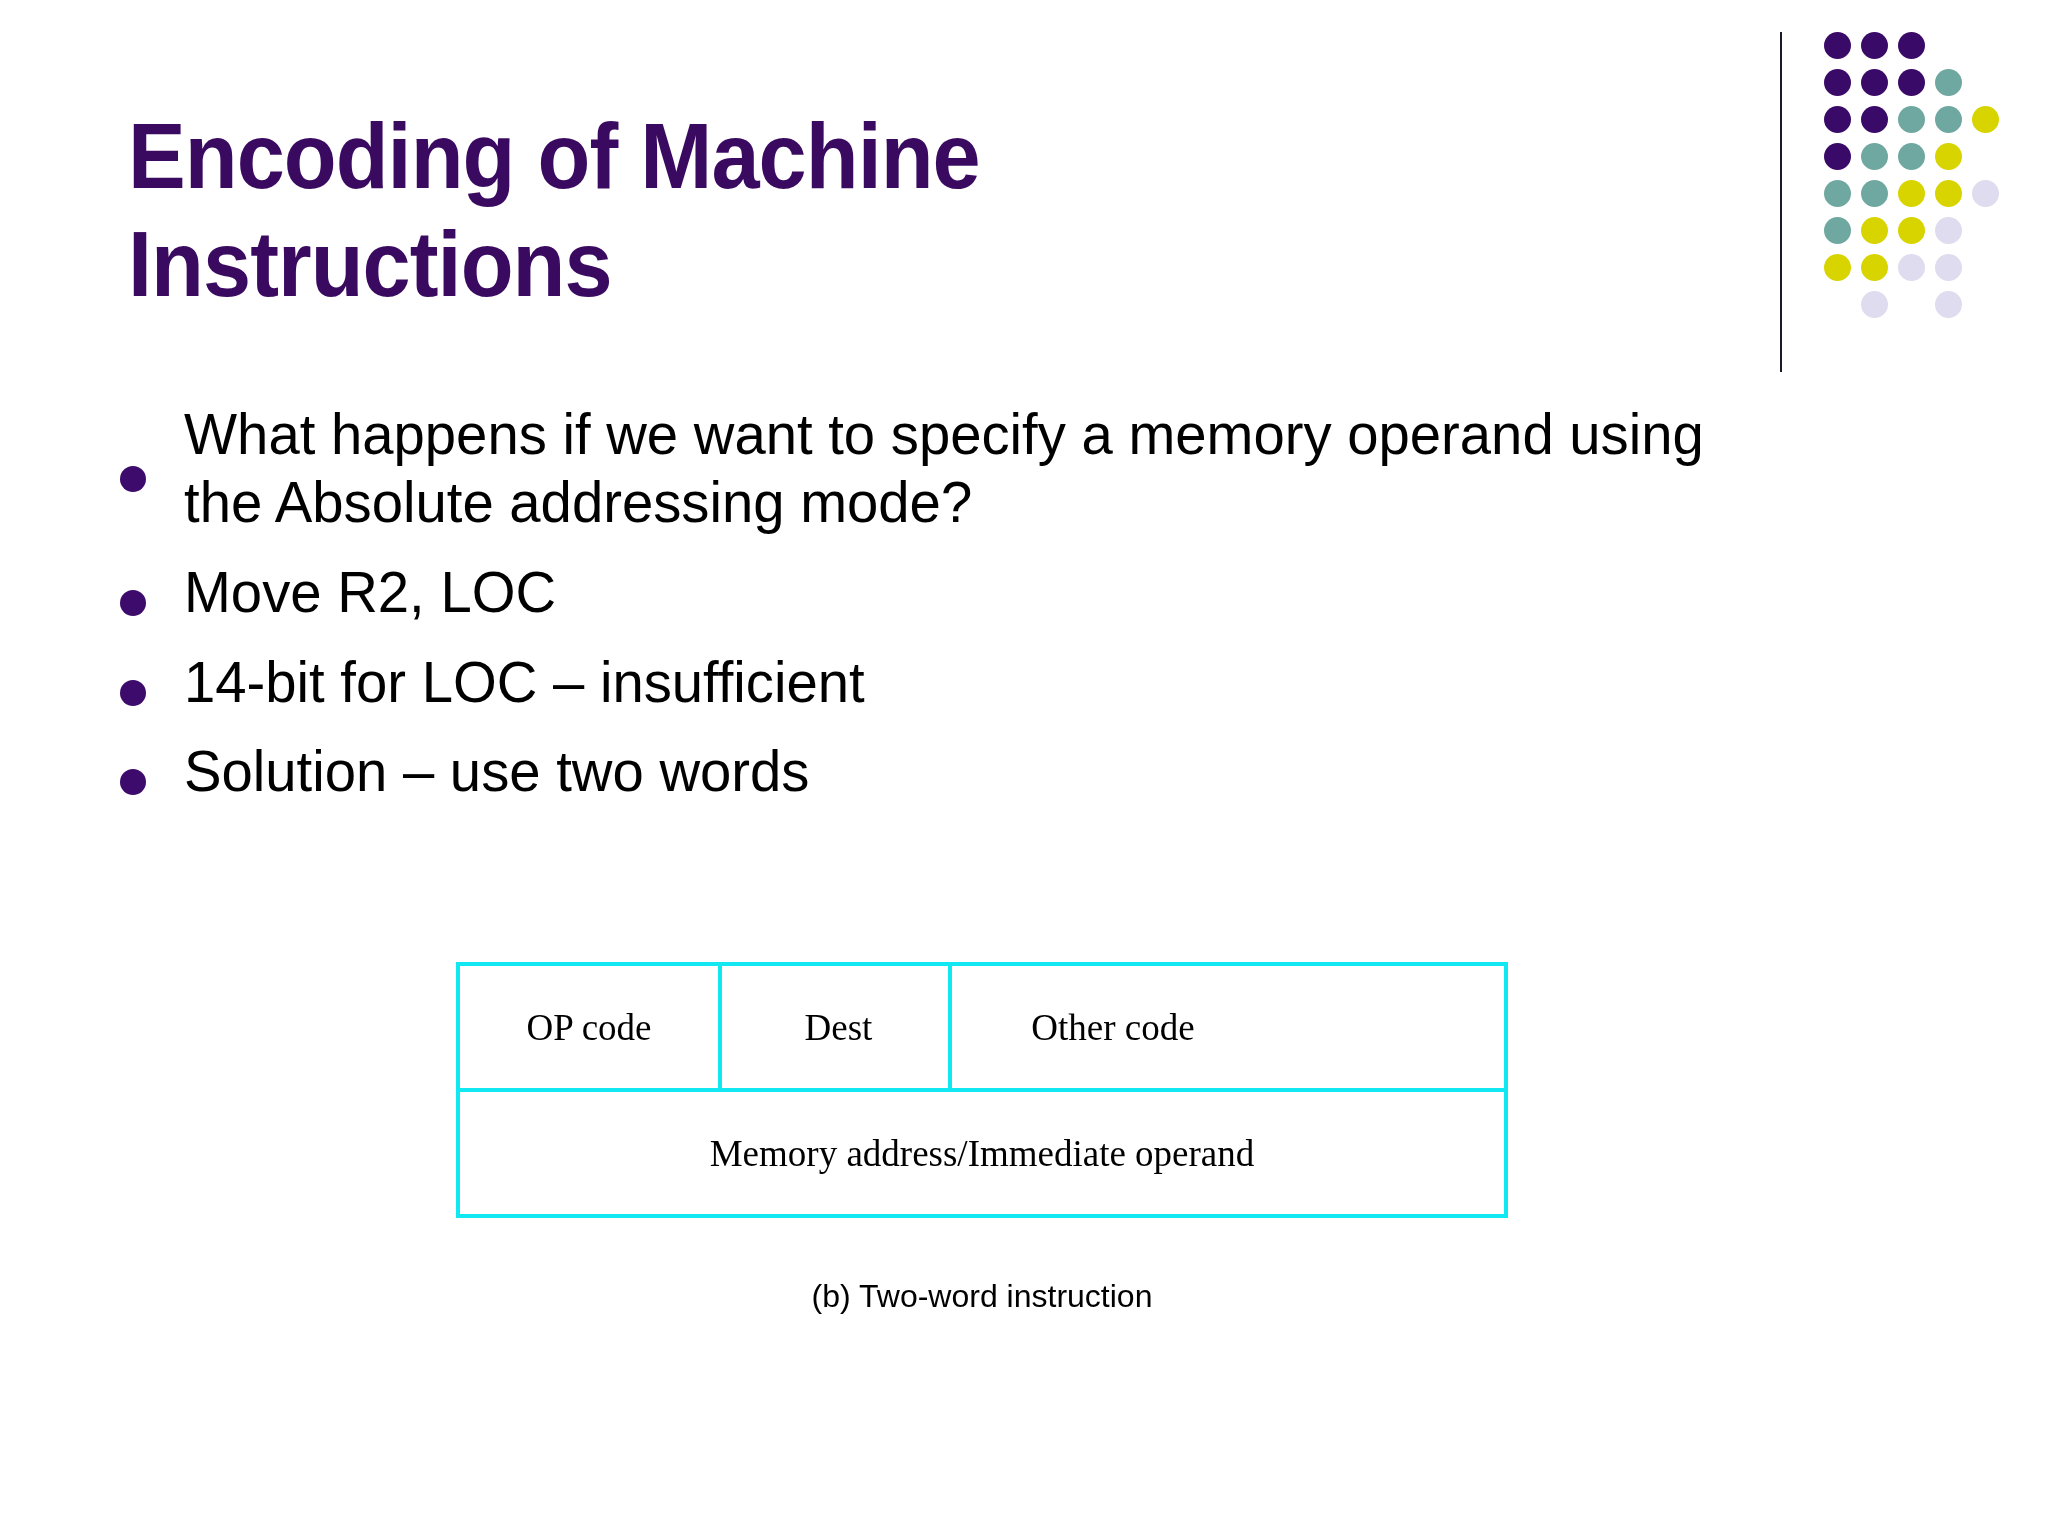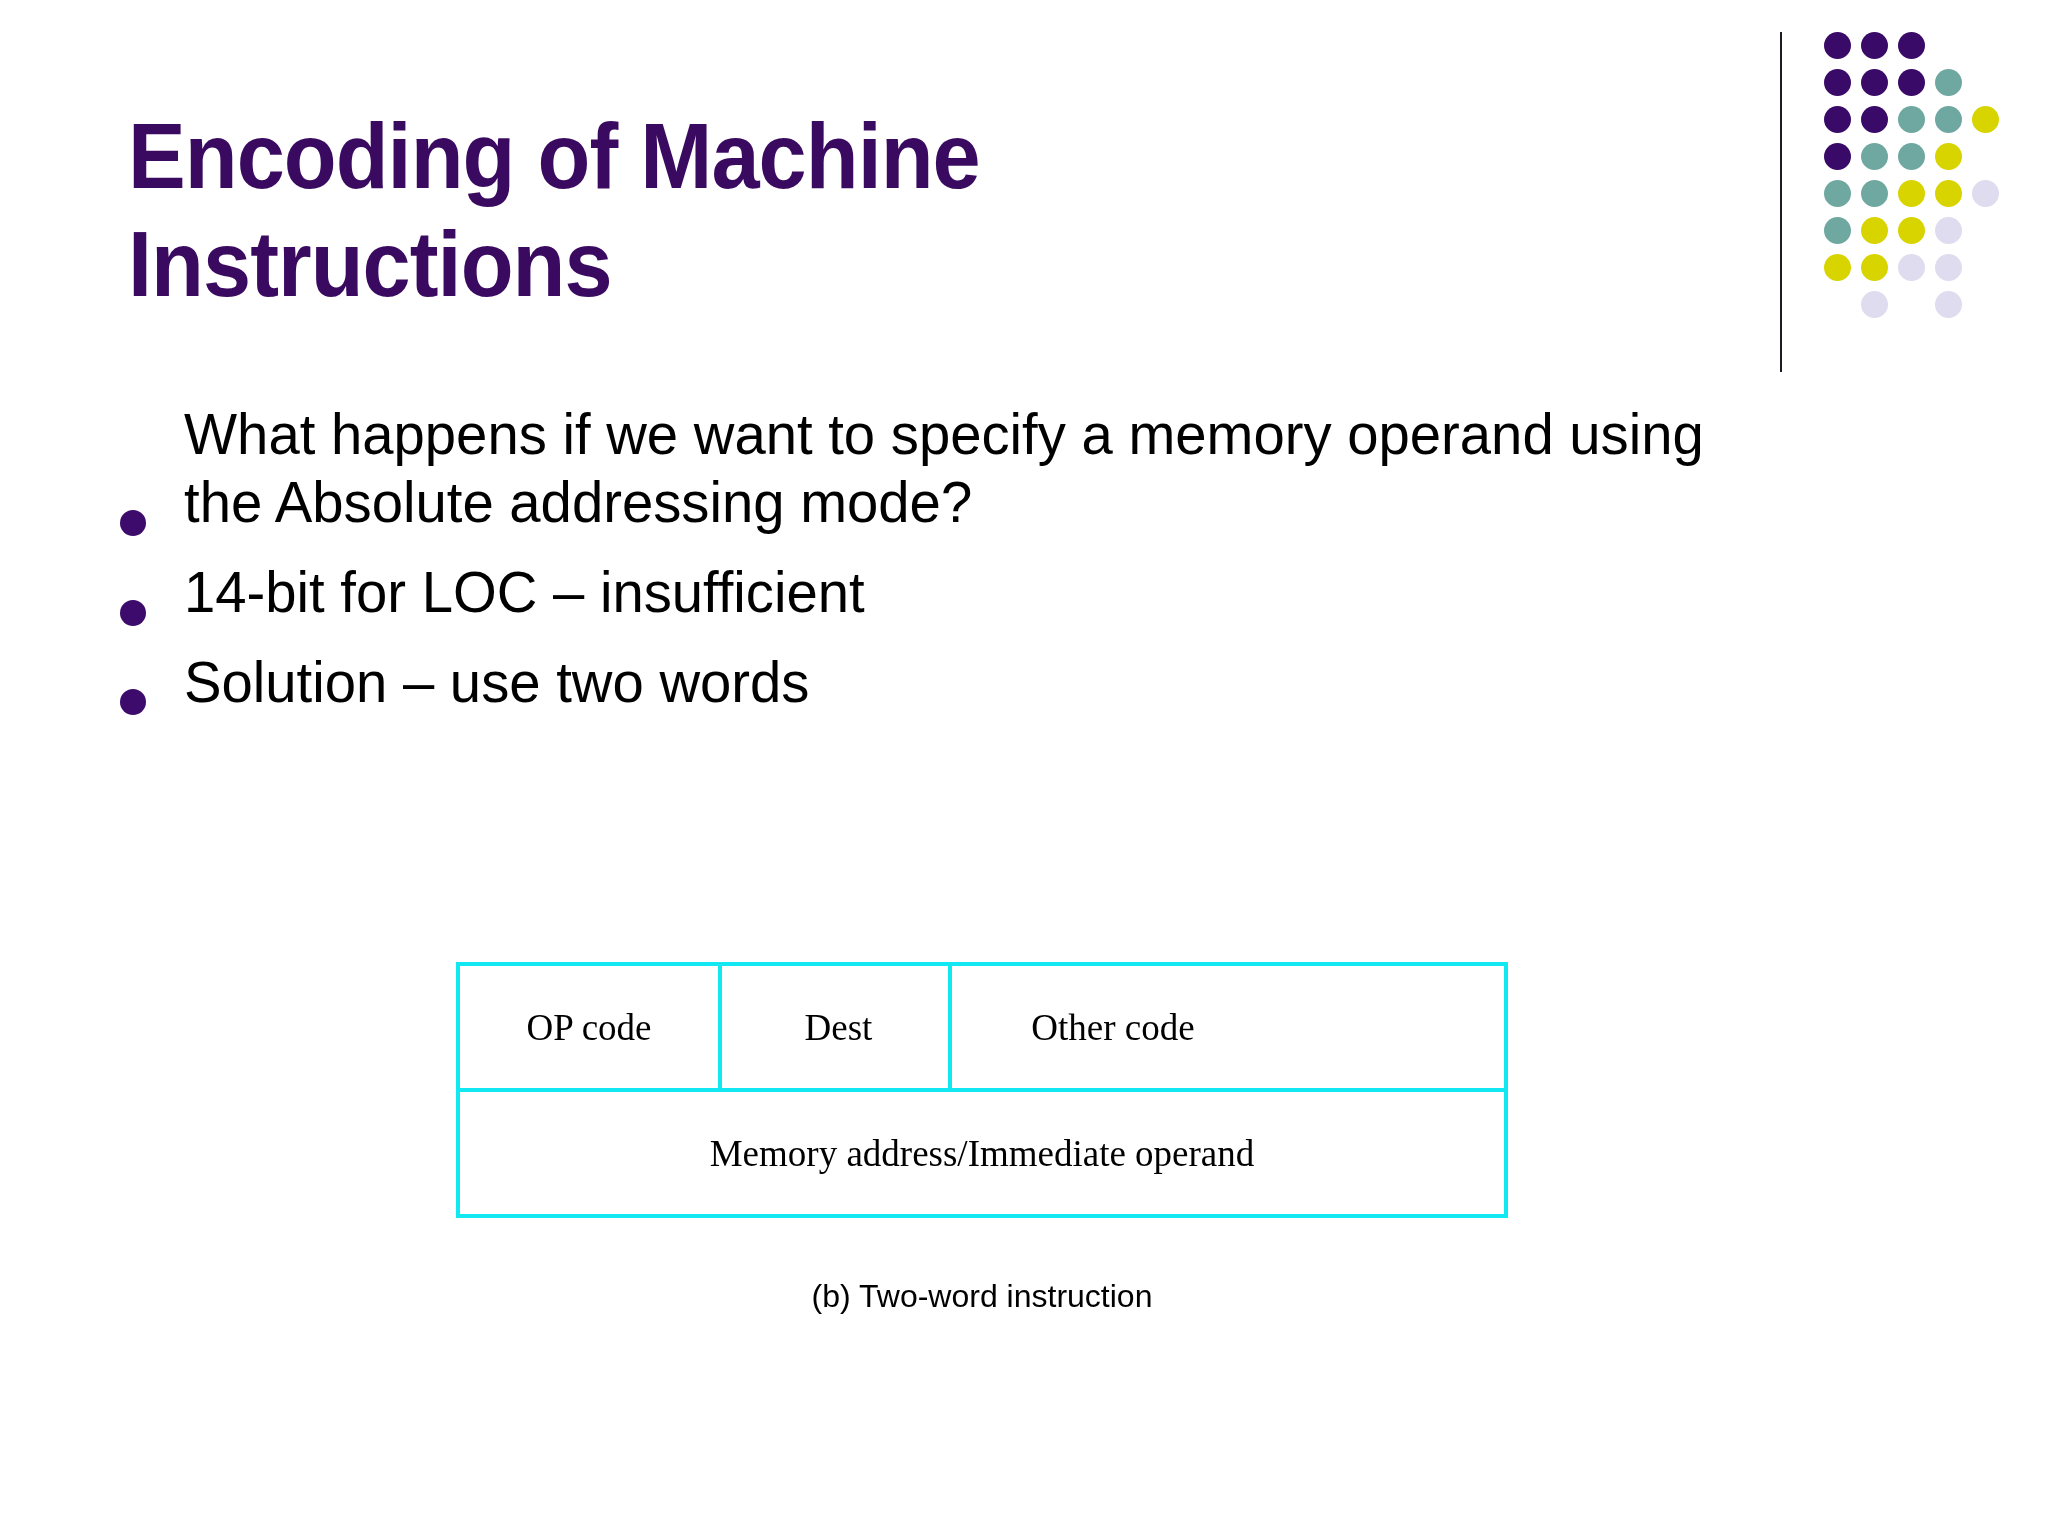--- a/index.html
+++ b/index.html
@@ -77,21 +77,21 @@
   
   .bullets {
     position: absolute;
     left: 120px;
     top: 400px;
     width: 1680px;
   }
   .bullet {
     position: relative;
     display: flex;
-    align-items: flex-end;
+    align-items: center;
     margin-bottom: 22px;
   }
   .bullet-dot {
     flex: 0 0 auto;
     width: 26px;
     height: 26px;
     border-radius: 50%;
     background: #3D0B6B;
     margin-top: 22px;
     margin-right: 38px;
@@ -212,20 +212,24 @@
   <h1 class="title">Encoding of Machine
 Instructions</h1>
 
   <div class="bullets" id="bullet-list">
       <div class="bullet">
         <span class="bullet-dot"></span>
         <span class="bullet-text">What happens if we want to specify a memory operand using the Absolute addressing mode?</span>
       </div>
       <div class="bullet">
         <span class="bullet-dot"></span>
+        <span class="bullet-text">Move  R2, LOC</span>
+      </div>
+      <div class="bullet">
+        <span class="bullet-dot"></span>
         <span class="bullet-text">14-bit for LOC – insufficient</span>
       </div>
       <div class="bullet">
         <span class="bullet-dot"></span>
         <span class="bullet-text">Solution – use two words</span>
       </div>
     </div>
 
   <div class="diagram">
     <div class="word-row row-1">

